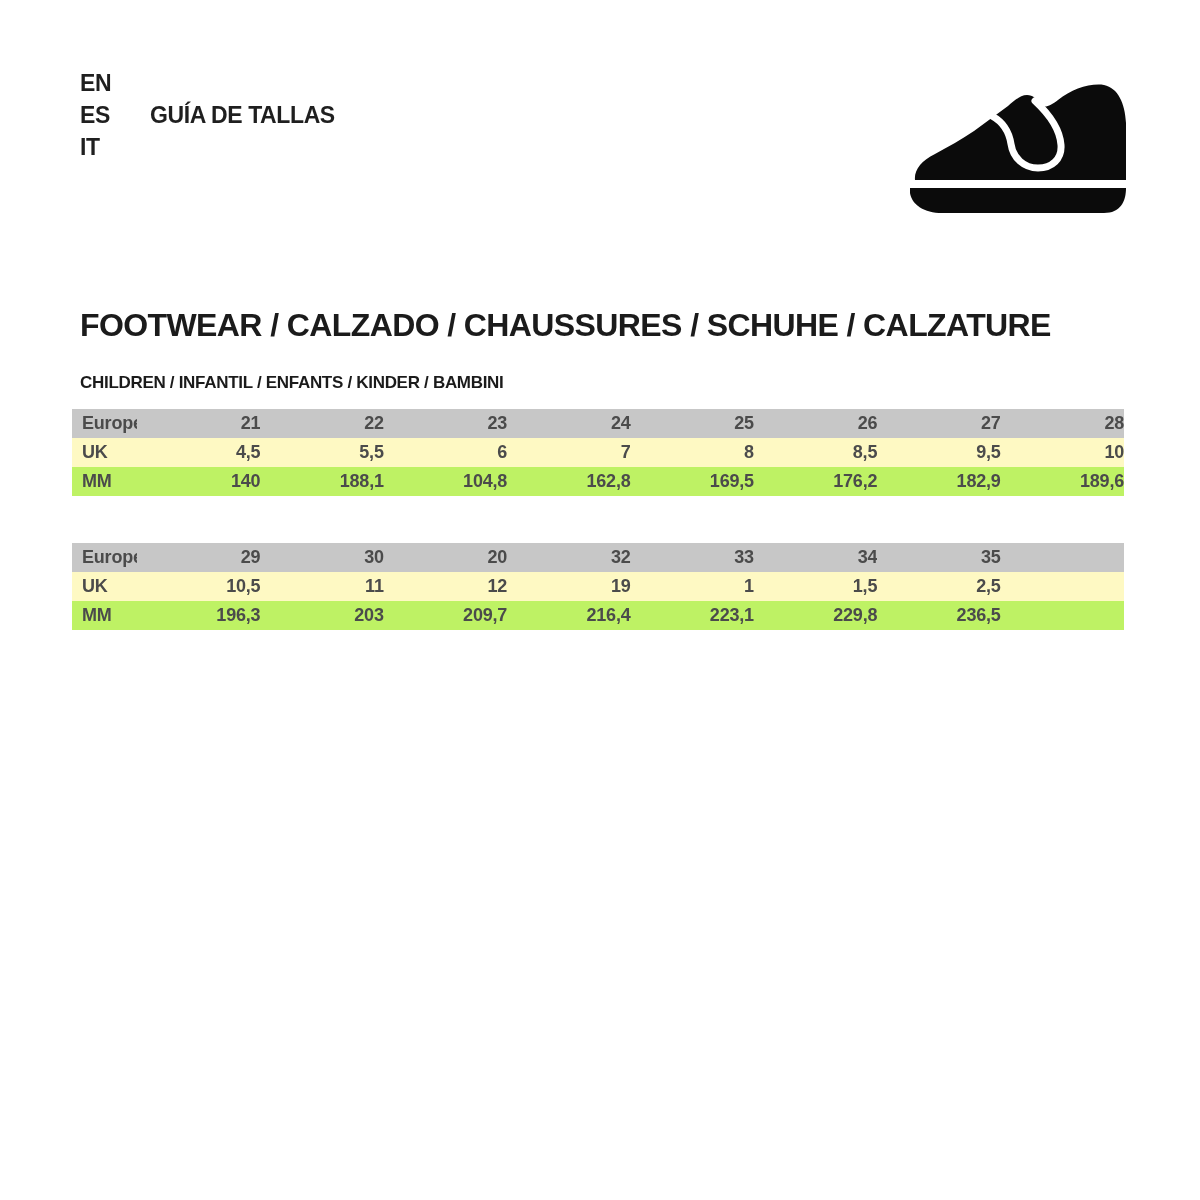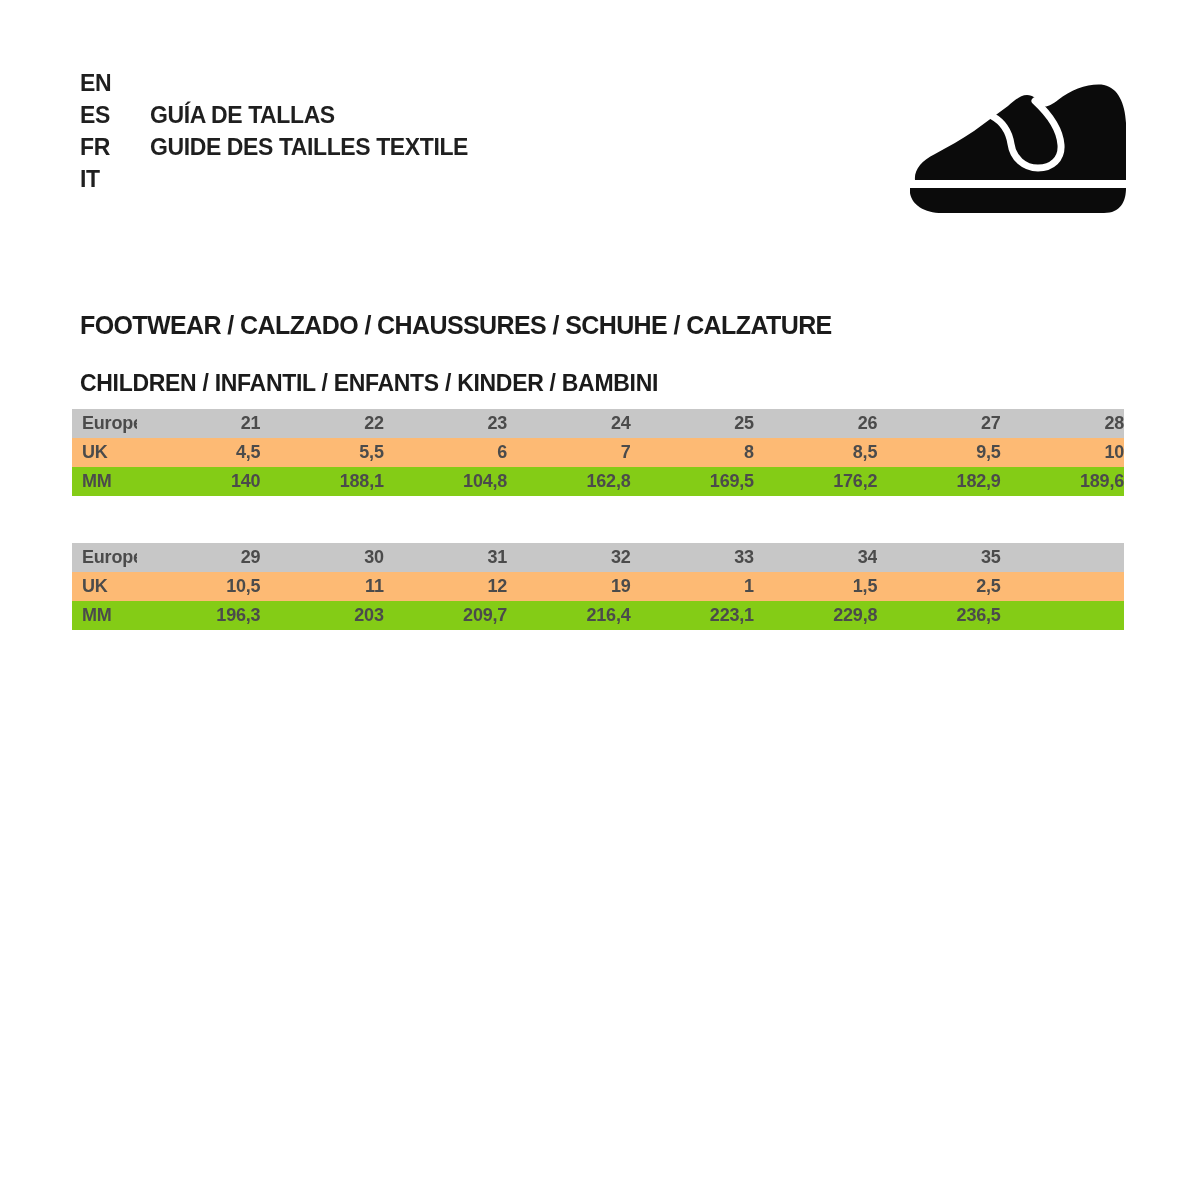--- a/index.html
+++ b/index.html
@@ -48,33 +48,33 @@
     height: 145px;
   }
   .shoe-wrap svg { display: block; width: 100%; height: 100%; }
 
   
   .section-title {
     position: absolute;
     left: 80px;
     top: 311px;
     margin: 0;
-    font-size: 25px;
+    font-size: 32px;
     line-height: 28px;
     font-weight: 700;
     letter-spacing: -0.6px;
     color: #1b1b1b;
     white-space: nowrap;
   }
   .section-subtitle {
     position: absolute;
     left: 80px;
     top: 373px;
     margin: 0;
-    font-size: 23px;
+    font-size: 17px;
     line-height: 20px;
     font-weight: 700;
     letter-spacing: -0.3px;
     color: #1b1b1b;
     white-space: nowrap;
   }
 
   
   table.size-table {
     position: absolute;
@@ -96,39 +96,35 @@
     text-align: right;
     white-space: nowrap;
     overflow: hidden;
   }
   .size-table td.lbl {
     text-align: left;
     padding-left: 10px;
   }
   .size-table col.c-label { width: 65px; }
   .size-table tr.row-hdr { background: #c7c7c7; }
-  .size-table tr.row-mid { background: #fdba74; }
-  .size-table tr.row-alt { background: #84cc16; }
+  .size-table tr.row-mid { background: #fef9c3; }
+  .size-table tr.row-alt { background: #bef264; }
 </style>
 </head>
 <body>
 
 <div class="sheet">
 
   <div class="lang-list">
     <div class="lang-row">
       <span class="lang-code">EN</span>
     </div>
     <div class="lang-row">
       <span class="lang-code">ES</span>
       <span class="lang-label">GUÍA DE TALLAS</span>
-    </div>
-    <div class="lang-row">
-      <span class="lang-code">FR</span>
-      <span class="lang-label">GUIDE DES TAILLES TEXTILE</span>
     </div>
     <div class="lang-row">
       <span class="lang-code">IT</span>
     </div>
   </div>
 
   <div class="shoe-wrap">
     <svg viewBox="0 0 250 145" xmlns="http://www.w3.org/2000/svg">
 
       <path fill="#0b0b0b" d="M25,105
@@ -218,21 +214,21 @@
         <col>
         <col>
         <col>
         <col>
       </colgroup>
     <tbody>
       <tr class="row-hdr">
         <td class="lbl">Europe</td>
         <td>29</td>
         <td>30</td>
-        <td>31</td>
+        <td>20</td>
         <td>32</td>
         <td>33</td>
         <td>34</td>
         <td>35</td>
         <td></td>
       </tr>
       <tr class="row-mid">
         <td class="lbl">UK</td>
         <td>10,5</td>
         <td>11</td>

